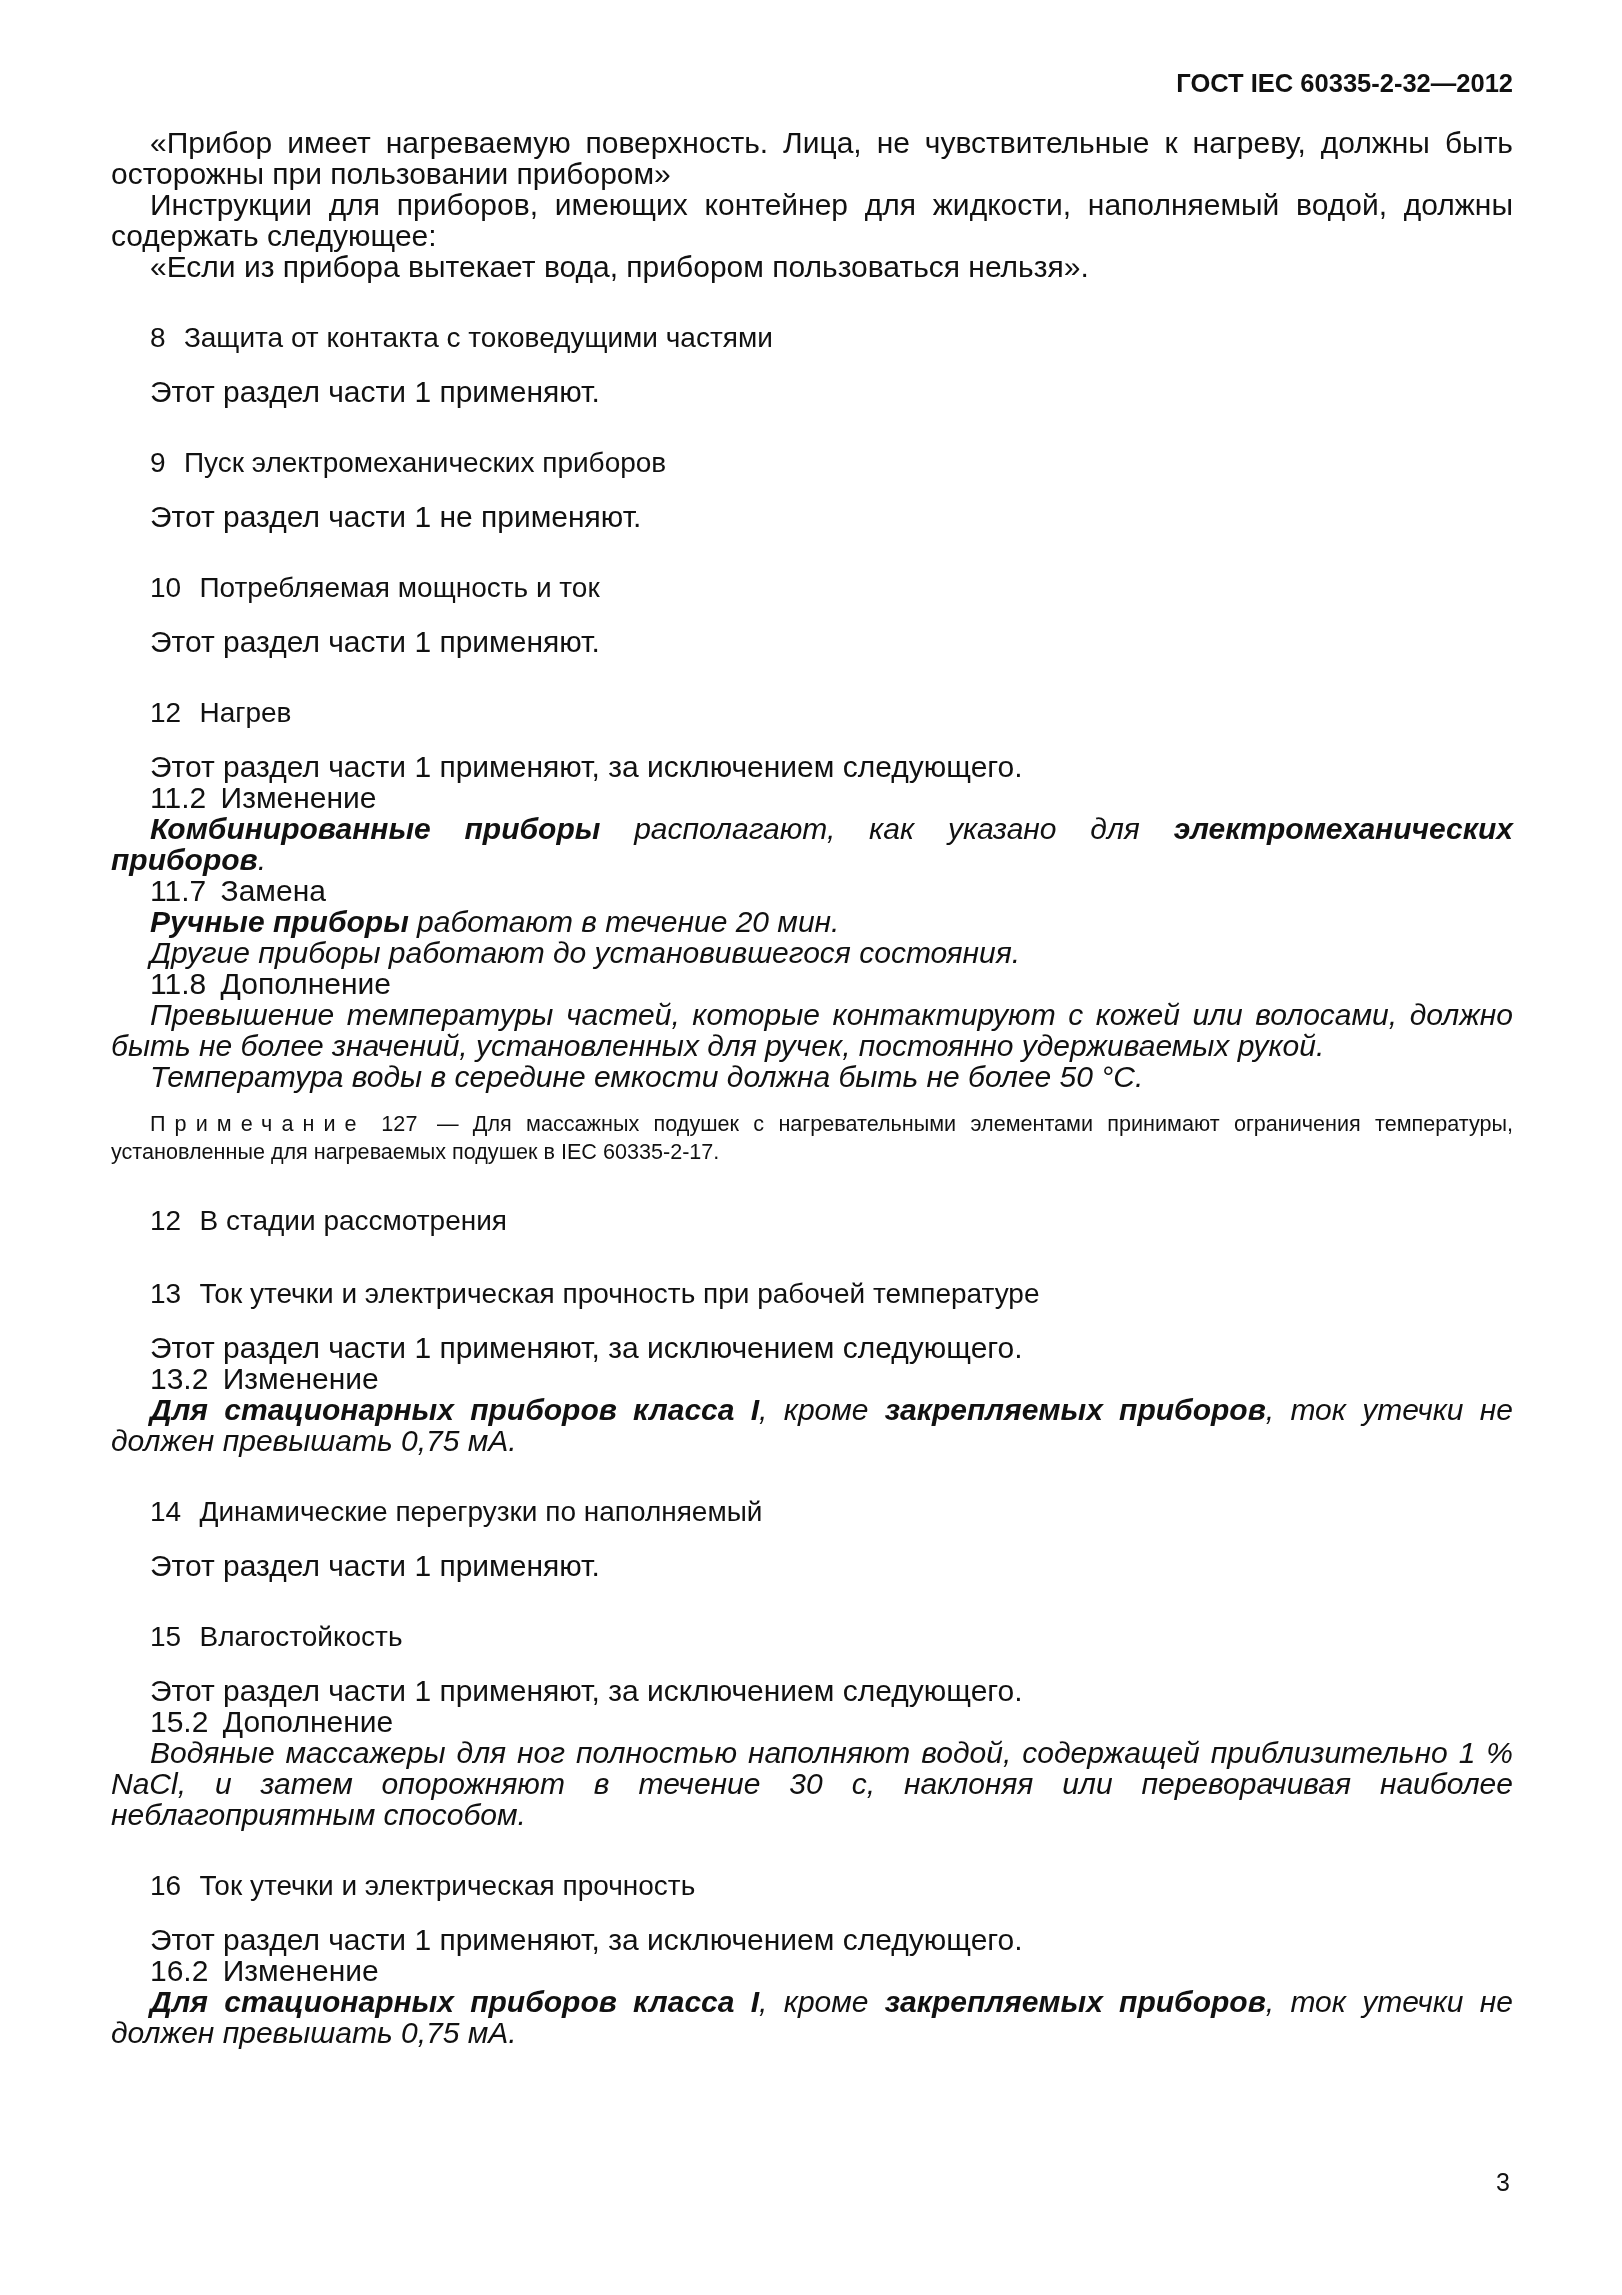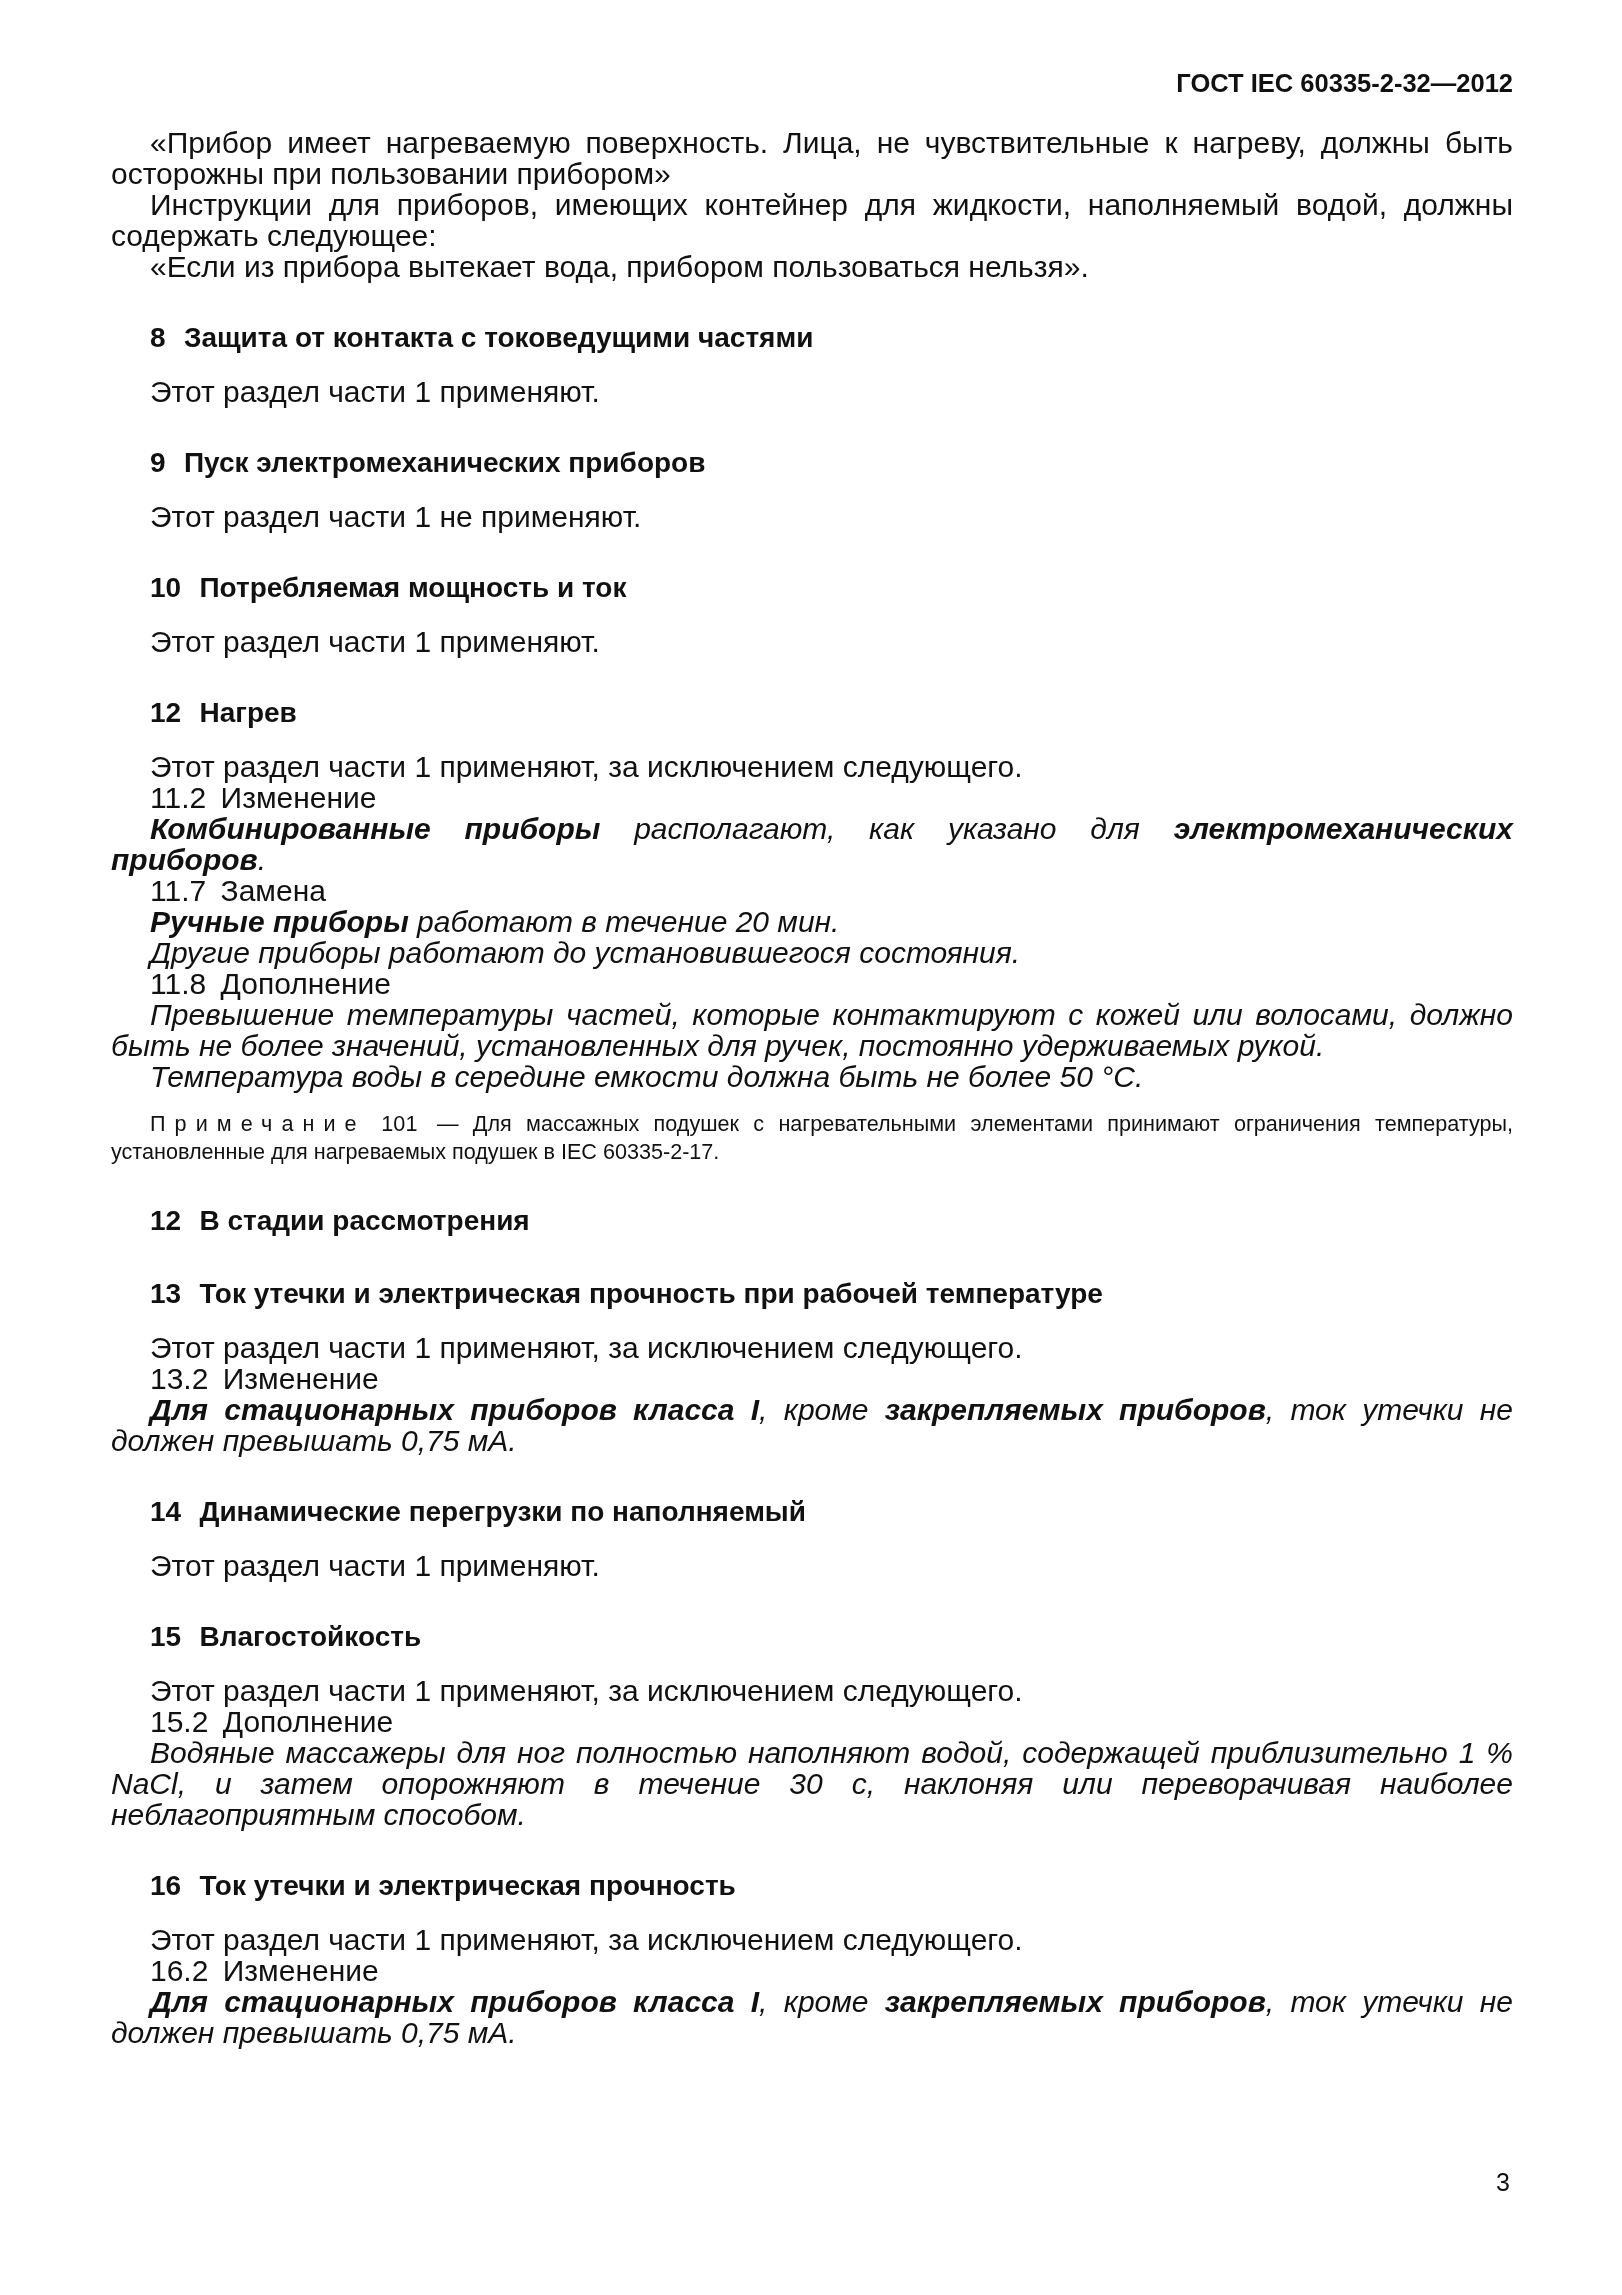--- a/index.html
+++ b/index.html
@@ -34,21 +34,21 @@
     line-height: 31px;
     margin: 0;
     text-indent: 39px;
     text-align: justify;
   }
   .sub-clause { text-align: left; }
   .sub-num { margin-right: 14.4px; }
   .sec-heading {
     font-size: 28px;
     line-height: 34px;
-    font-weight: 700;
+    font-weight: 400;
     margin: 39px 0 21px 39px;
   }
   .sec-num { margin-right: 18.3px; }
   .b { font-weight: 700; }
   .i { font-style: italic; }
   .note {
     font-size: 21.6px;
     line-height: 27.5px;
     margin: 18.3px 0;
     text-indent: 39px;
@@ -83,21 +83,21 @@
         <h2 class="sec-heading"><span class="sec-num">12</span><span class="sec-title">Нагрев</span></h2>
         <p class="para"><span class="run">Этот раздел части 1 применяют, за исключением следующего.</span></p>
         <p class="para sub-clause"><span class="sub-num">11.2</span><span class="sub-label">Изменение</span></p>
         <p class="para"><span class="run b i">Комбинированные приборы</span><span class="run i"> располагают, как указано для </span><span class="run b i">электромеханических приборов</span><span class="run i">.</span></p>
         <p class="para sub-clause"><span class="sub-num">11.7</span><span class="sub-label">Замена</span></p>
         <p class="para"><span class="run b i">Ручные приборы</span><span class="run i"> работают в течение 20 мин.</span></p>
         <p class="para"><span class="run i">Другие приборы работают до установившегося состояния.</span></p>
         <p class="para sub-clause"><span class="sub-num">11.8</span><span class="sub-label">Дополнение</span></p>
         <p class="para"><span class="run i">Превышение температуры частей, которые контактируют с кожей или волосами, должно быть не более значений, установленных для ручек, постоянно удерживаемых рукой.</span></p>
         <p class="para"><span class="run i">Температура воды в середине емкости должна быть не более 50 °С.</span></p>
-        <p class="note"><span class="note-label">Примечание</span> <span class="note-num">101</span> <span class="note-text">— Для массажных подушек с нагревательными элементами принимают ограничения температуры, установленные для нагреваемых подушек в IEC 60335-2-17.</span></p>
+        <p class="note"><span class="note-label">Примечание</span> <span class="note-num">127</span> <span class="note-text">— Для массажных подушек с нагревательными элементами принимают ограничения температуры, установленные для нагреваемых подушек в IEC 60335-2-17.</span></p>
         <h2 class="sec-heading"><span class="sec-num">12</span><span class="sec-title">В стадии рассмотрения</span></h2>
         <h2 class="sec-heading"><span class="sec-num">13</span><span class="sec-title">Ток утечки и электрическая прочность при рабочей температуре</span></h2>
         <p class="para"><span class="run">Этот раздел части 1 применяют, за исключением следующего.</span></p>
         <p class="para sub-clause"><span class="sub-num">13.2</span><span class="sub-label">Изменение</span></p>
         <p class="para"><span class="run b i">Для стационарных приборов класса I</span><span class="run i">, кроме </span><span class="run b i">закрепляемых приборов</span><span class="run i">, ток утечки не должен превышать 0,75 мА.</span></p>
         <h2 class="sec-heading"><span class="sec-num">14</span><span class="sec-title">Динамические перегрузки по наполняемый</span></h2>
         <p class="para"><span class="run">Этот раздел части 1 применяют.</span></p>
         <h2 class="sec-heading"><span class="sec-num">15</span><span class="sec-title">Влагостойкость</span></h2>
         <p class="para"><span class="run">Этот раздел части 1 применяют, за исключением следующего.</span></p>
         <p class="para sub-clause"><span class="sub-num">15.2</span><span class="sub-label">Дополнение</span></p>

